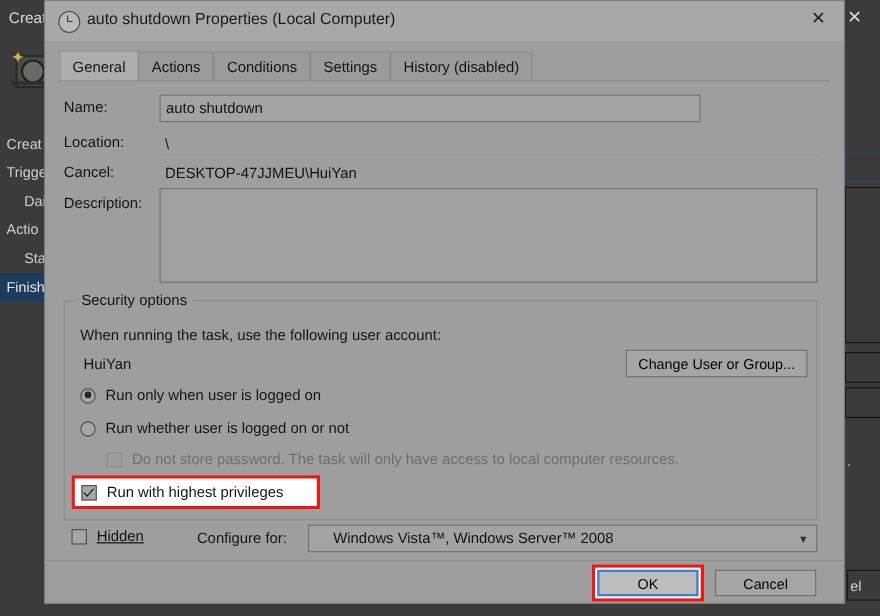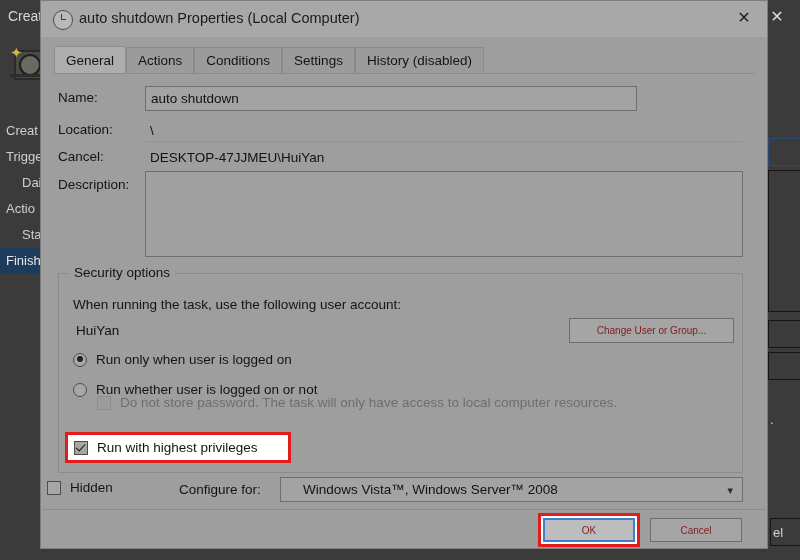--- a/index.html
+++ b/index.html
@@ -335,22 +335,22 @@
     white-space: nowrap;
   }
   .cb-label.disabled { color: #6e6e6e; }
 
   
   .btn {
     position: absolute;
     background: #a5a5a5;
     border: 1px solid #6d6d6d;
     box-sizing: border-box;
-    font-size: 10px;
-    color: #7f1d1d;
+    font-size: 13px;
+    color: #000000;
     display: flex;
     align-items: center;
     justify-content: center;
     white-space: nowrap;
   }
   .btn.focused {
     background: #bdbdbd;
     border: 2px solid #3f7fc9;
   }
 
@@ -474,33 +474,33 @@
     <div class="radio-row" style="left:32px; top:351px;">
       <span class="radio checked"></span>
       <span class="radio-label">Run only when user is logged on</span>
     </div>
 
     <div class="radio-row" style="left:32px; top:381px;">
       <span class="radio"></span>
       <span class="radio-label">Run whether user is logged on or not</span>
     </div>
 
-    <div class="cb-row" style="left:56px; top:394px;">
+    <div class="cb-row" style="left:56px; top:409px;">
       <span class="cbox disabled"></span>
       <span class="cb-label disabled">Do not store password.  The task will only have access to local computer resources.</span>
     </div>
 
     <div class="annot-fill" style="left:24px; top:431px; width:226px; height:31px;"></div>
     <div class="cb-row" style="left:33px; top:439px;">
       <span class="cbox checked"></span>
       <span class="cb-label">Run with highest privileges</span>
     </div>
     <div class="annot" style="left:24px; top:431px; width:226px; height:31px;"></div>
 
-    <div class="cb-row" style="left:6px; top:479px;">
+    <div class="cb-row" style="left:24px; top:479px;text-decoration:underline;">
       <span class="cbox"></span>
       <span class="cb-label">Hidden</span>
     </div>
 
     <div class="static-text" style="left:138px; top:481px;">Configure for:</div>
 
     <div class="combo" style="left:239px; top:476px; width:463px; height:25px;">
       <span>Windows Vista™, Windows Server™ 2008</span>
       <span class="chev">▾</span>
     </div>

